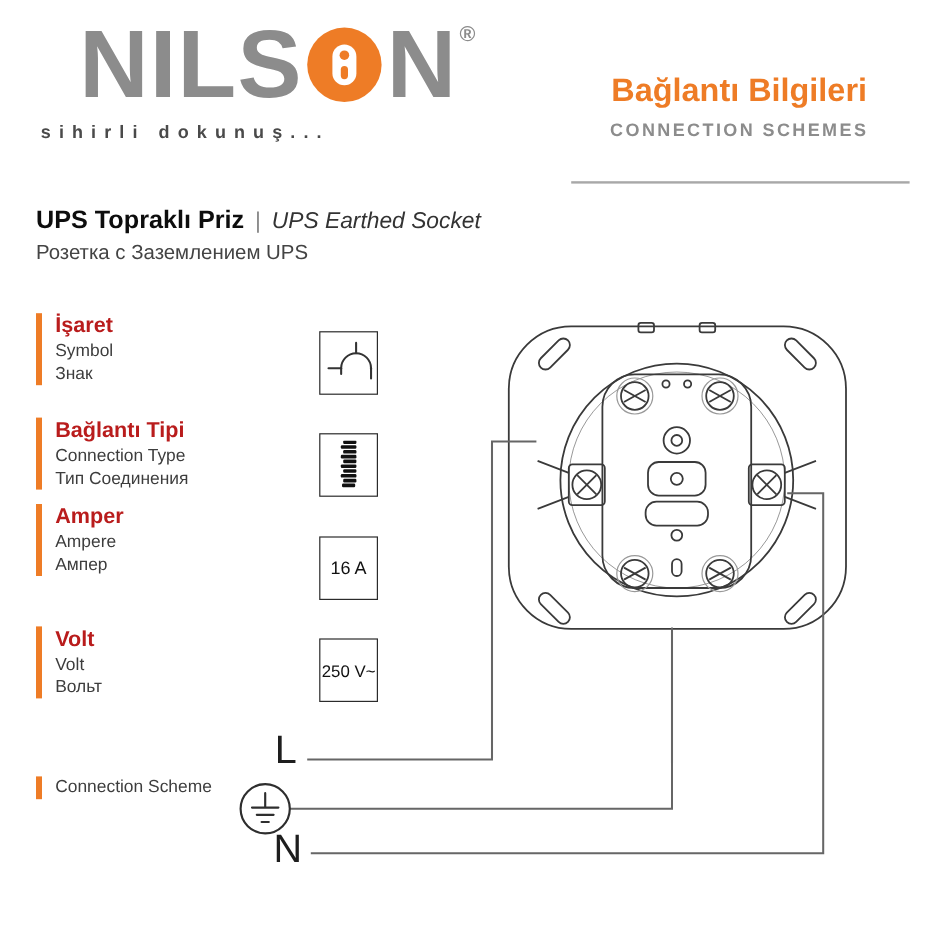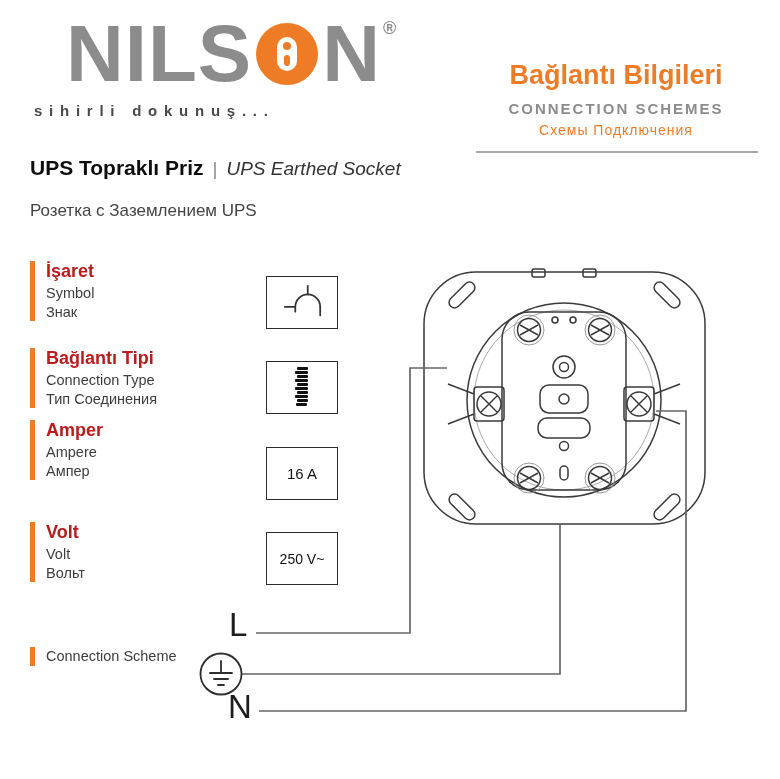--- a/index.html
+++ b/index.html
@@ -27,35 +27,35 @@
   .tagline{ margin-top:10px; margin-left:4px; font-size:15px; font-weight:bold; color:#4a4a4a; letter-spacing:0.45em; }
 
   
   .header-right{ position:absolute; left:472px; top:60px; width:288px; text-align:center; }
   .h-tr{ font-size:27px; font-weight:bold; color:var(--orange); margin-bottom:9px; }
   .h-en{ font-size:15px; font-weight:bold; color:var(--logo-gray); letter-spacing:2px; margin-bottom:5px; }
   .h-ru{ font-size:14px; color:var(--orange); letter-spacing:1px; }
   .header-rule{ position:absolute; left:476px; top:151px; width:282px; height:2px; background:#a8a8a8; }
 
   
-  .product-title{ position:absolute; left:30px; top:156px; white-space:nowrap; }
+  .product-title{ position:absolute; left:30px; top:172px; white-space:nowrap; }
   .pt-tr{ font-weight:bold; color:#0d0d0d; font-size:21px; }
   .pt-div{ color:#8a8a8a; margin:0 9px; font-size:19px; }
   .pt-en{ font-style:italic; color:#333; font-size:19px; }
   .product-ru{ position:absolute; left:30px; top:201px; font-size:17px; color:#444; }
 
   
   .spec-row{ position:absolute; left:30px; border-left:5px solid var(--orange); padding-left:11px; }
   .spec-title{ font-size:18px; font-weight:bold; color:#b91c1c; margin-bottom:2px; }
   .spec-sub{ font-size:14.5px; color:#3d3d3d; line-height:1.28; }
   .row1{ top:261px; } .row2{ top:348px; } .row3{ top:420px; } .row4{ top:522px; } .row5{ top:647px; }
 
   
   .vbox{
-    position:absolute; left:266px; width:72px; height:53px;
+    position:absolute; left:266px; width:49px; height:53px;
     border:1.5px solid #2b2b2b; background:#fff;
     display:flex; align-items:center; justify-content:center;
     color:#111;
   }
   .box1{ top:276px; } .box2{ top:361px; }
   .box3{ top:447px; font-size:15px; } .box4{ top:532px; font-size:14px; }
 
   
   .mech{ position:absolute; left:412px; top:266px; width:305px; height:268px; z-index:1; }
   .wires{ position:absolute; left:0; top:0; width:780px; height:779px; pointer-events:none; z-index:2; }
@@ -75,21 +75,20 @@
         </span>
       <span class="logo-txt">N</span>
       <span class="reg">®</span>
     </div>
     <div class="tagline">sihirli dokunuş...</div>
   </div>
 
   <div class="header-right">
     <div class="h-tr">Bağlantı Bilgileri</div>
     <div class="h-en">CONNECTION SCHEMES</div>
-    <div class="h-ru">Схемы Подключения</div>
   </div>
   <div class="header-rule"></div>
 
   <div class="product-title">
     <span class="pt-tr">UPS Topraklı Priz</span><span class="pt-div">|</span><span class="pt-en">UPS Earthed Socket</span>
   </div>
   <div class="product-ru">Розетка с Заземлением UPS</div>
 
   <div class="spec-row row1">
     <div class="spec-title">İşaret</div>

